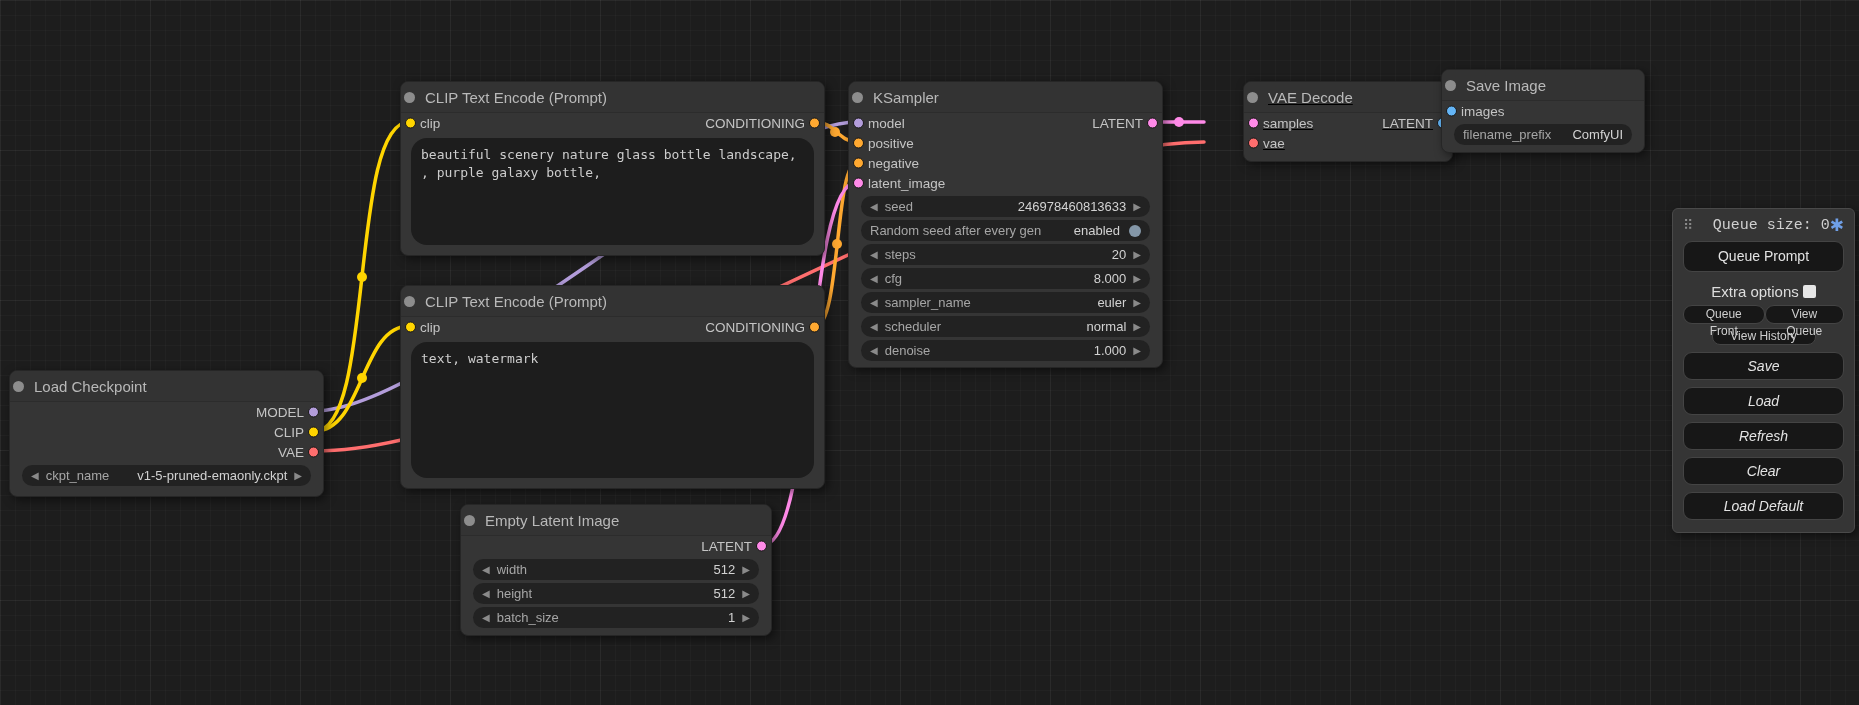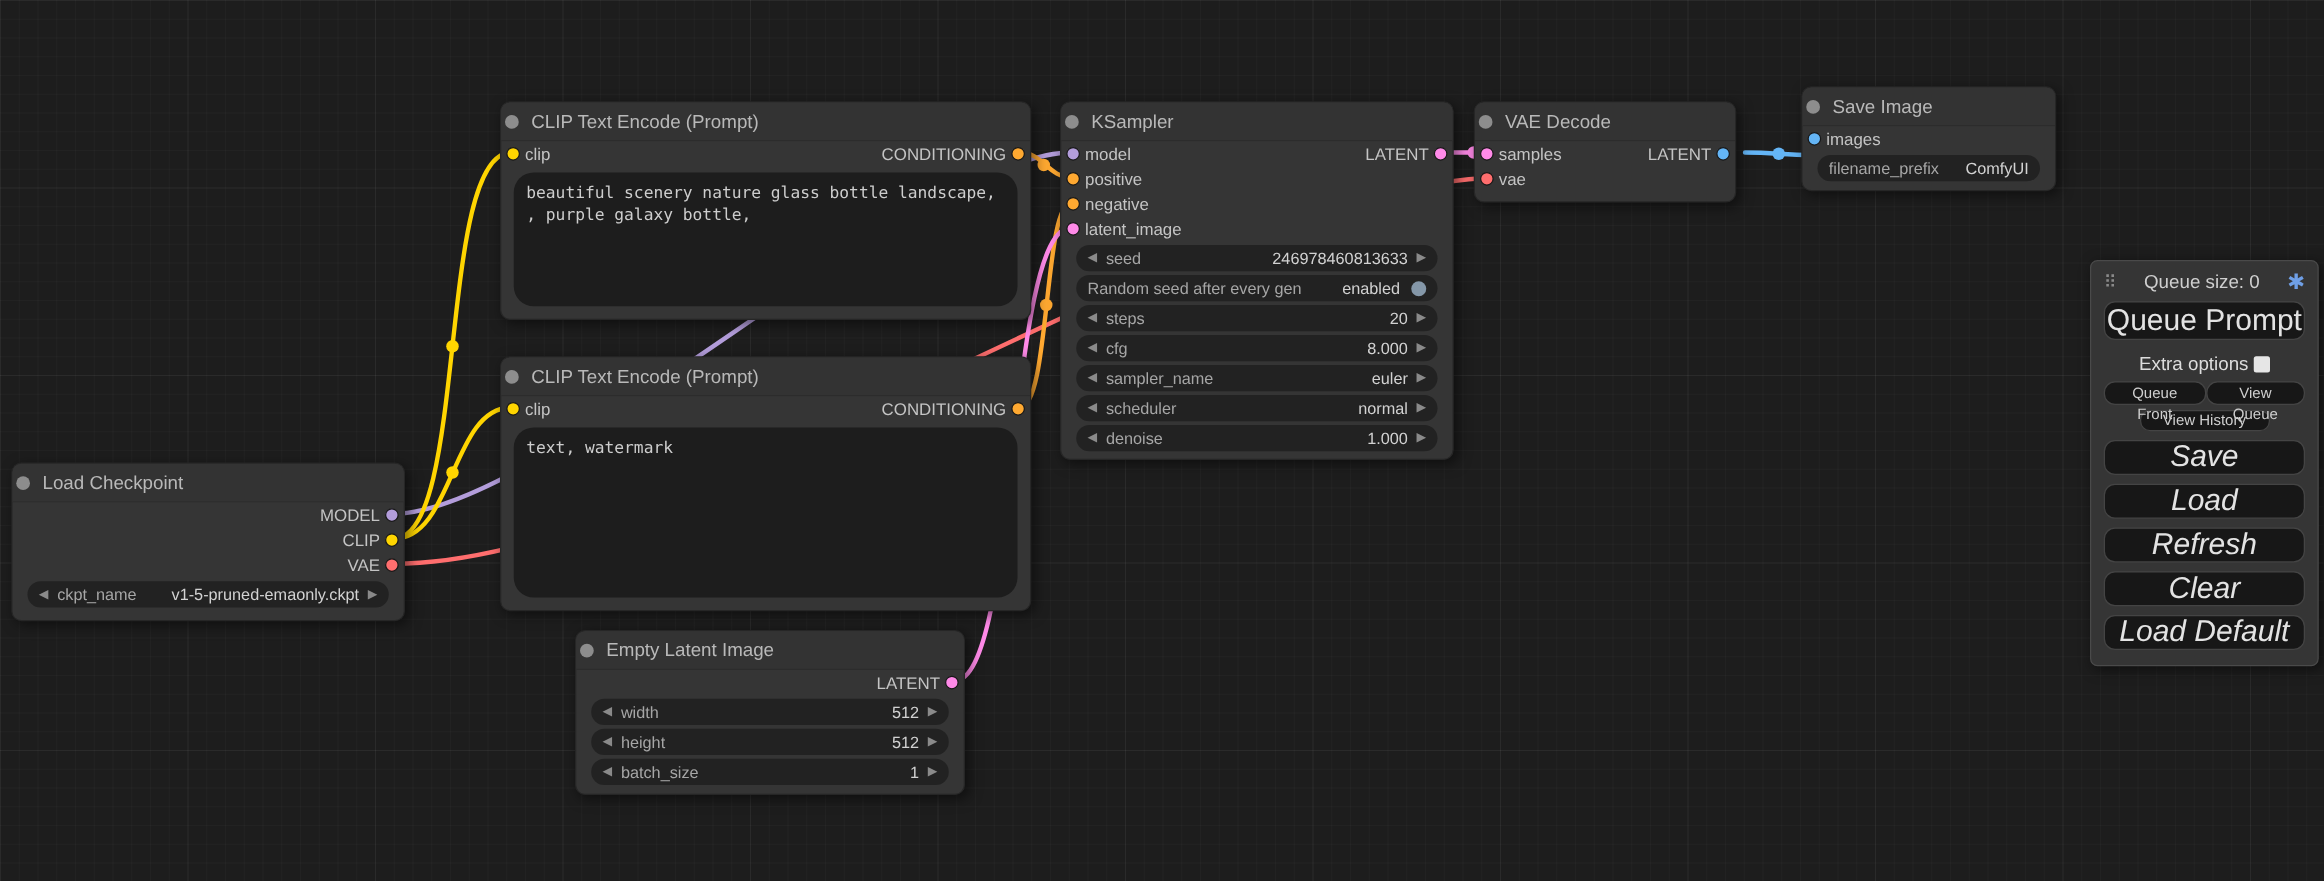--- a/index.html
+++ b/index.html
@@ -58,36 +58,36 @@
     font-family: "DejaVu Sans Mono", monospace; font-size: 13px; line-height: 1.4;
     color: #cdcdcd; overflow: hidden; white-space: pre-wrap; word-wrap: break-word;
   }
 
   
   #n-lc  { left: 9px;    top: 370px; width: 315px; height: 127px; }
   #n-cp  { left: 400px;  top: 81px;  width: 425px; height: 175px; }
   #n-cn  { left: 400px;  top: 285px; width: 425px; height: 204px; }
   #n-el  { left: 460px;  top: 504px; width: 312px; height: 132px; }
   #n-ks  { left: 848px;  top: 81px;  width: 315px; height: 287px; }
-  #n-vd  { left: 1179px; top: 81px;  width: 210px; height: 81px;  }
+  #n-vd  { left: 1243px; top: 81px;  width: 210px; height: 81px; text-decoration: underline;  }
   #n-si  { left: 1441px; top: 69px;  width: 204px; height: 84px;  }
 
   
   #menu {
     position: absolute; z-index: 3; left: 1672px; top: 208px; width: 183px;
     background: #353535; border: 1px solid #4a4a4a; border-radius: 6px;
     padding: 4px 10px 12px; color: #ccc; box-shadow: 3px 3px 10px rgba(0,0,0,0.5);
   }
   .menu-head { display: flex; align-items: center; height: 24px; font-size: 15px; color: #cfcfcf; }
   .drag { color: #8a8a8a; font-size: 14px; cursor: move; }
-  .qsize { flex: 1; text-align: center; }
+  .qsize { flex: 1; text-align: right; font-family: Liberation Mono, monospace; }
   .gear { color: #6f9fe6; font-size: 17px; cursor: pointer; }
   .btn {
     display: block; width: 100%; background: #171717; border: 1px solid #444;
-    border-radius: 9px; color: #e3e3e3; font-size: 24px; text-align: center;
+    border-radius: 9px; color: #e3e3e3; font-size: 14px; text-align: center;
     font-family: "Liberation Sans", sans-serif; cursor: pointer; padding: 0;
   }
   .btn.queue  { height: 31px; line-height: 29px; margin: 4px 0 8px; }
   .btn.action { height: 28px; line-height: 26px; margin: 7px 0 0; font-style: italic; }
   .extra { display: flex; align-items: center; justify-content: center; gap: 4px; height: 22px; font-size: 15px; color: #ddd; }
   .checkbox { width: 13px; height: 13px; background: #e6e6e6; border-radius: 2px; cursor: pointer; }
   .small-row { display: flex; justify-content: space-between; margin: 3px 0 4px; }
   .btn.small { width: auto; font-size: 12px; height: 19px; line-height: 17px; padding: 0 8px; border-radius: 9px; color: #cfcfcf; }
   .btn.history { width: 104px; margin: 0 auto 4px; font-size: 12px; height: 17px; line-height: 15px; border-radius: 8px; color: #cfcfcf; }
 </style>

